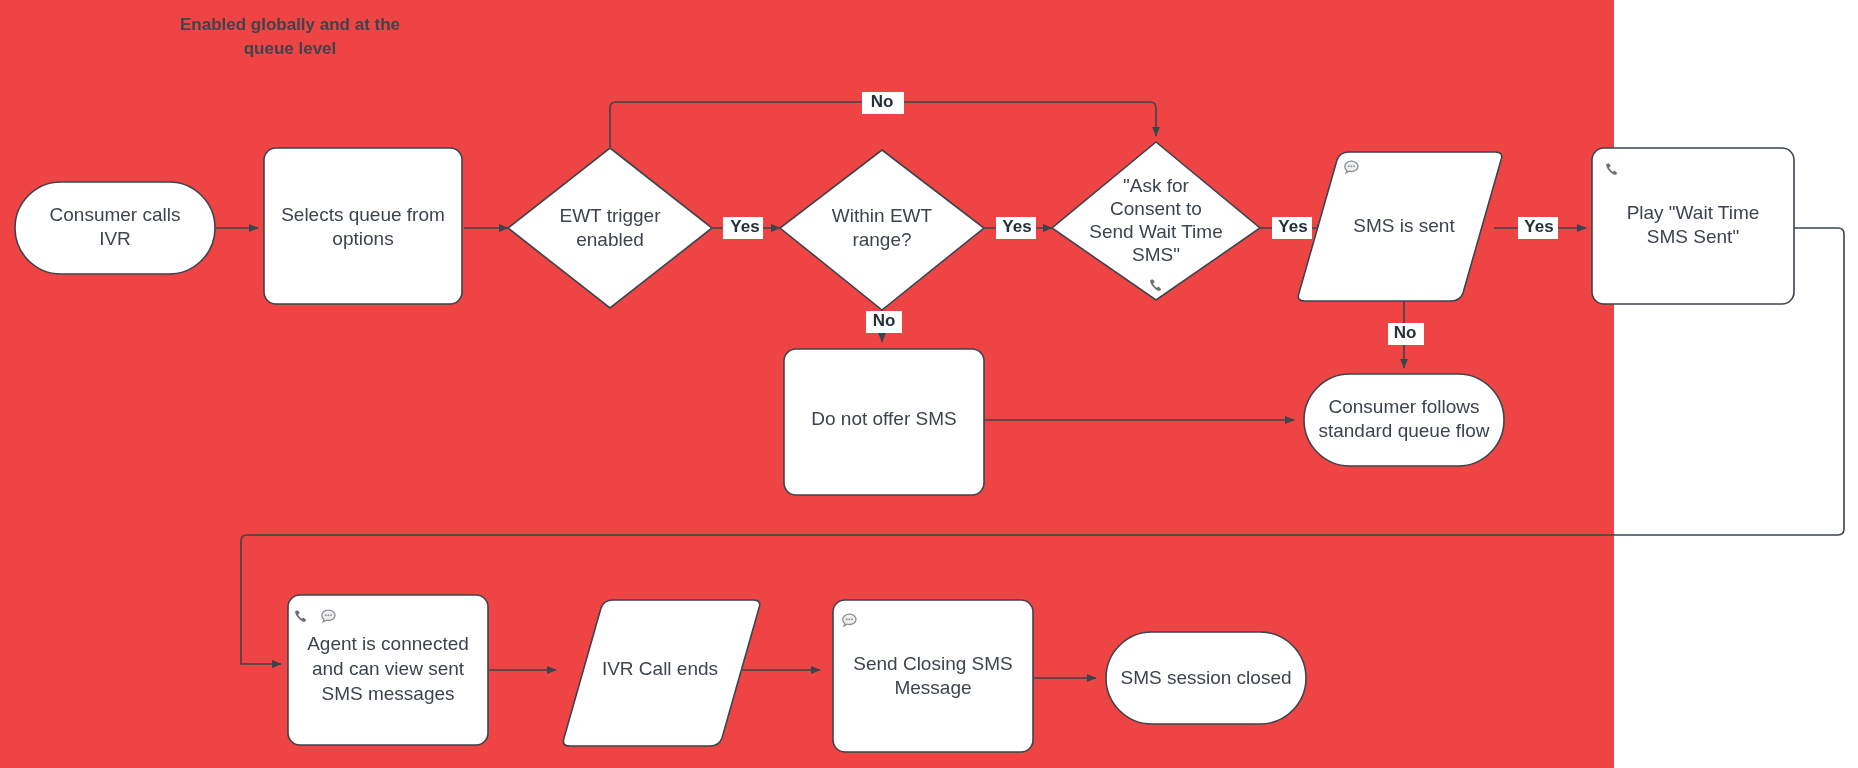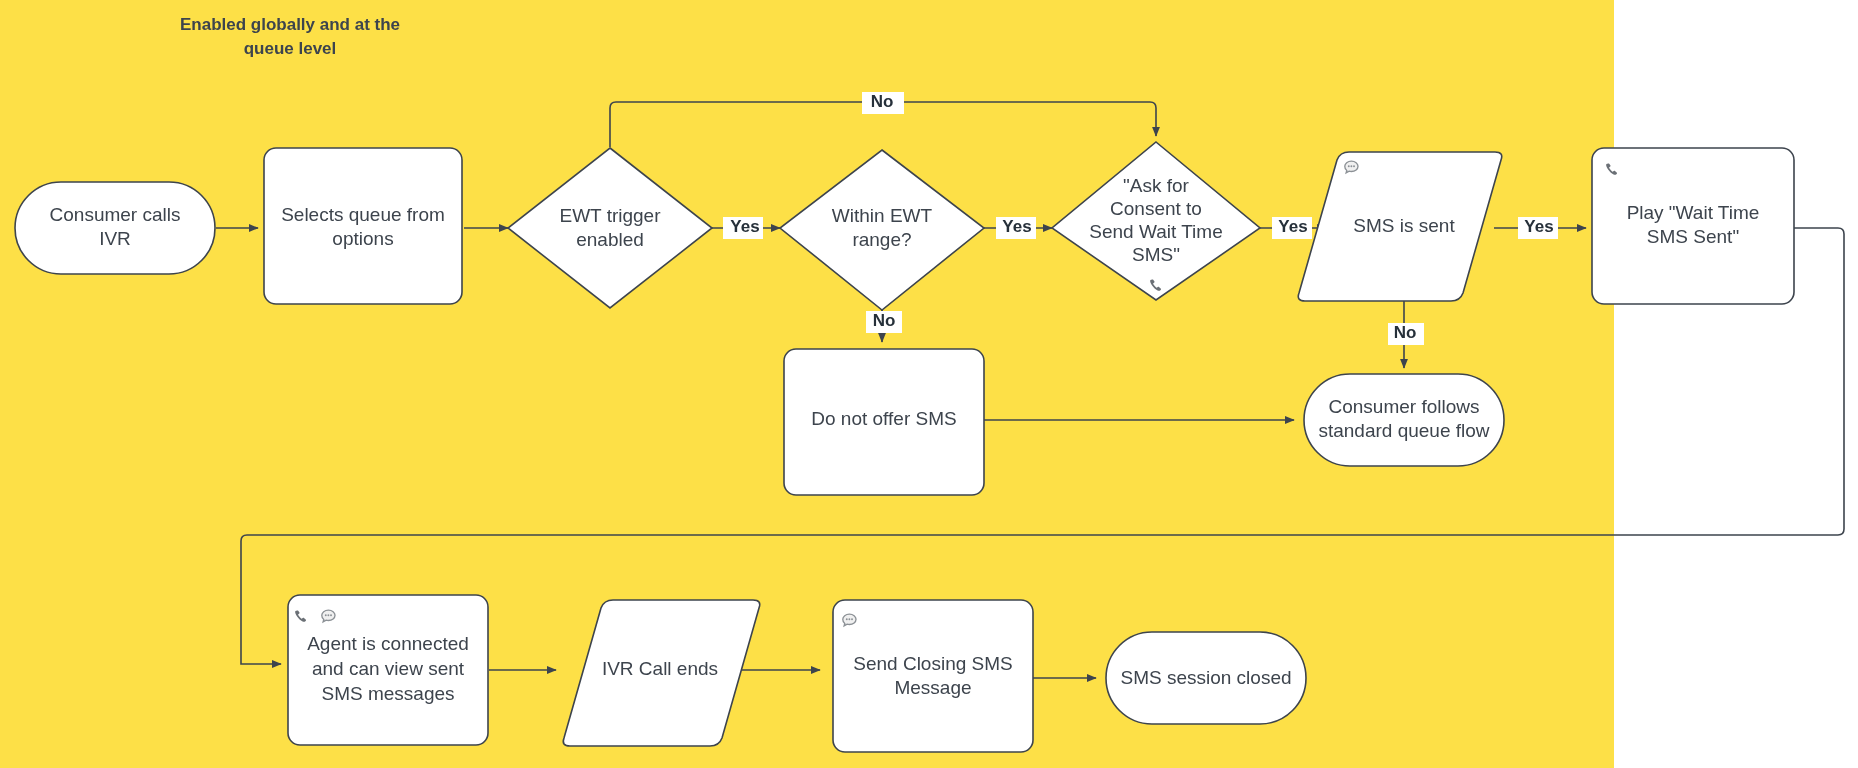--- a/index.html
+++ b/index.html
@@ -10,21 +10,21 @@
   body {
     width: 1858px;
     height: 768px;
     overflow: hidden;
     font-family: "Liberation Sans", sans-serif;
   }
   #flow-root {
     position: relative;
     width: 1614px;
     height: 768px;
-    background: #fde047;
+    background: #ef4444;
   }
   svg#flow-svg {
     position: absolute;
     top: 0; left: 0;
     width: 1858px;
     height: 768px;
   }
   .node-shape {
     fill: #ffffff;
     stroke: #3d444d;

